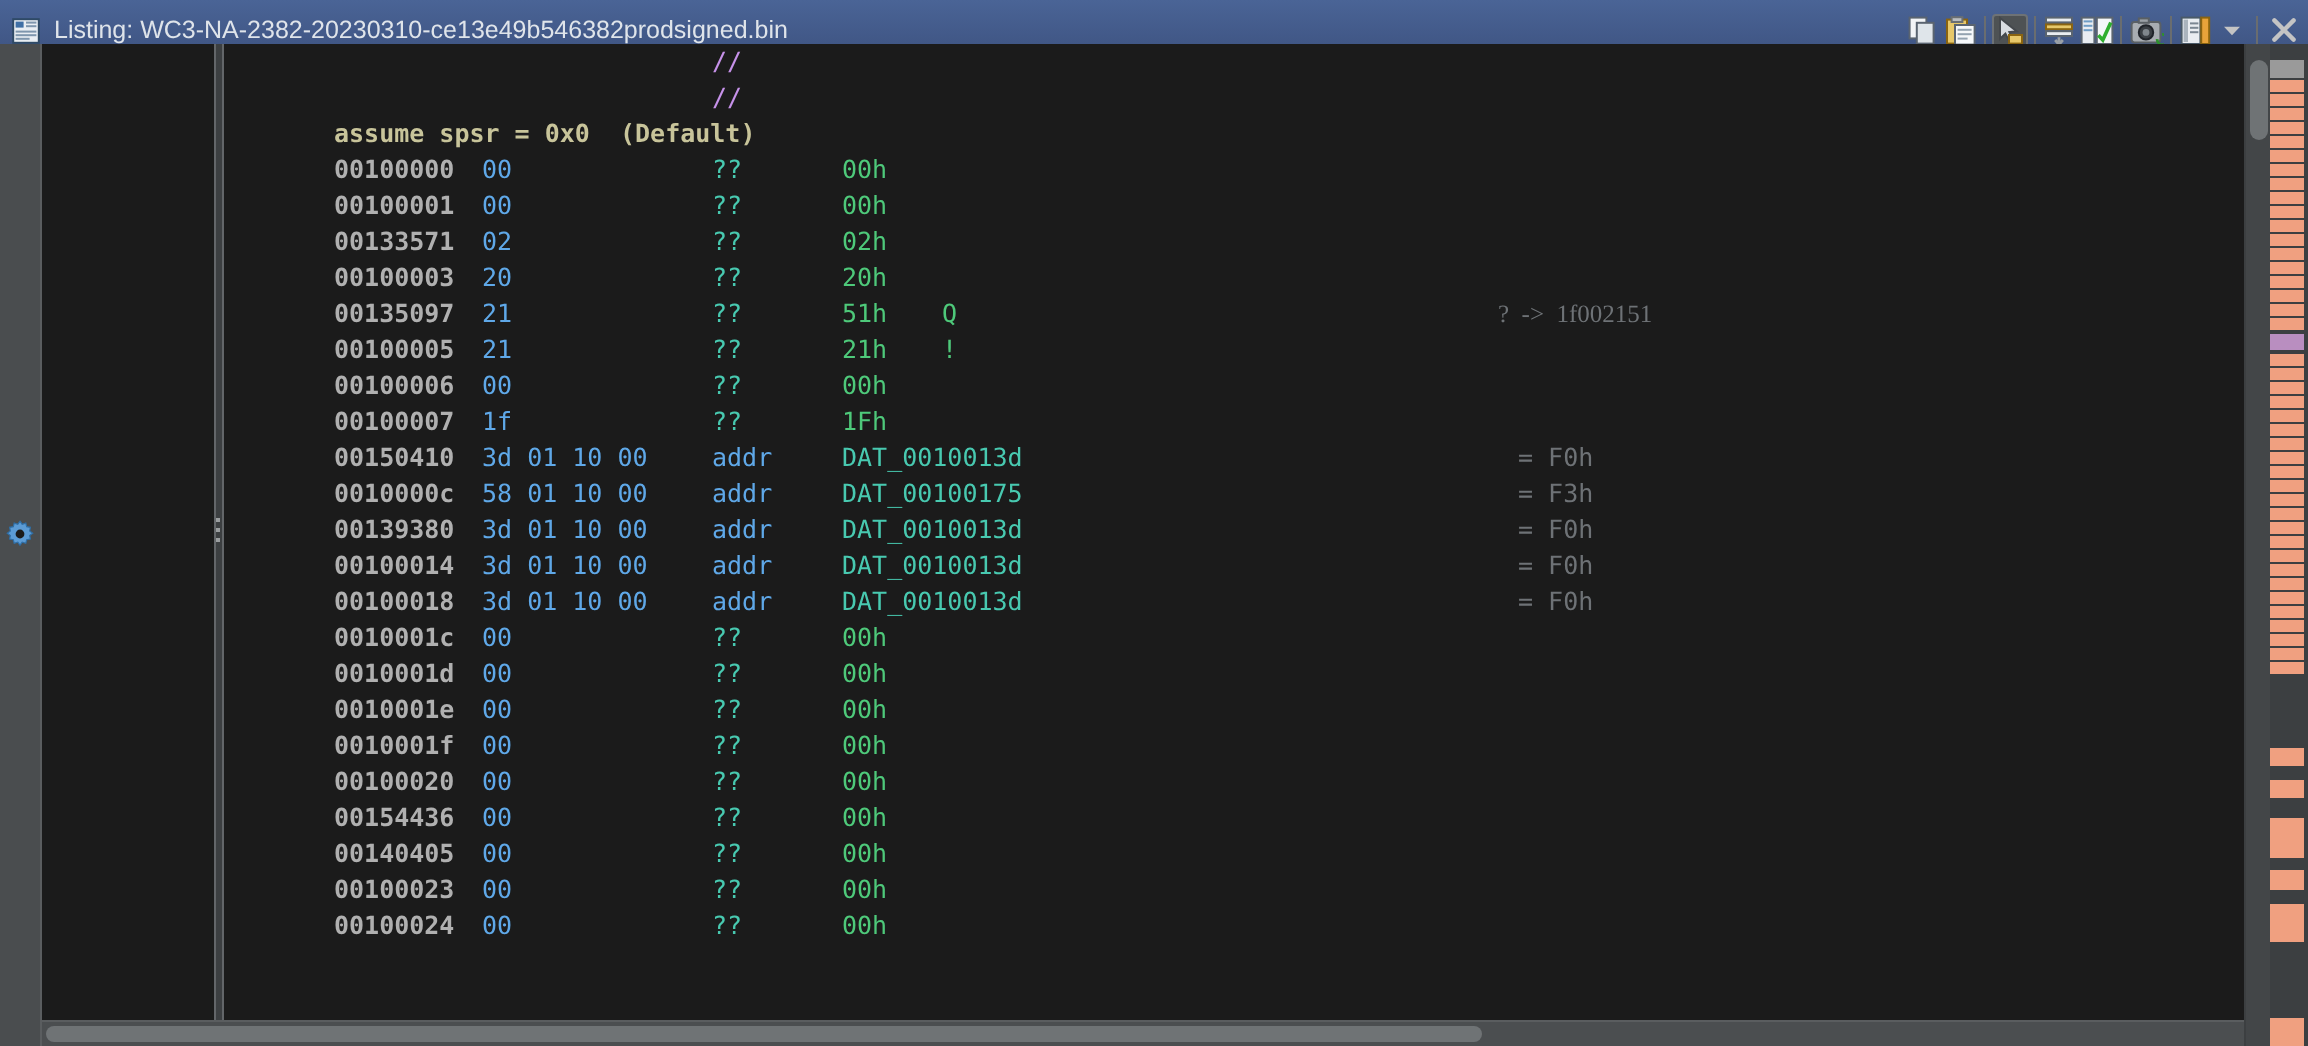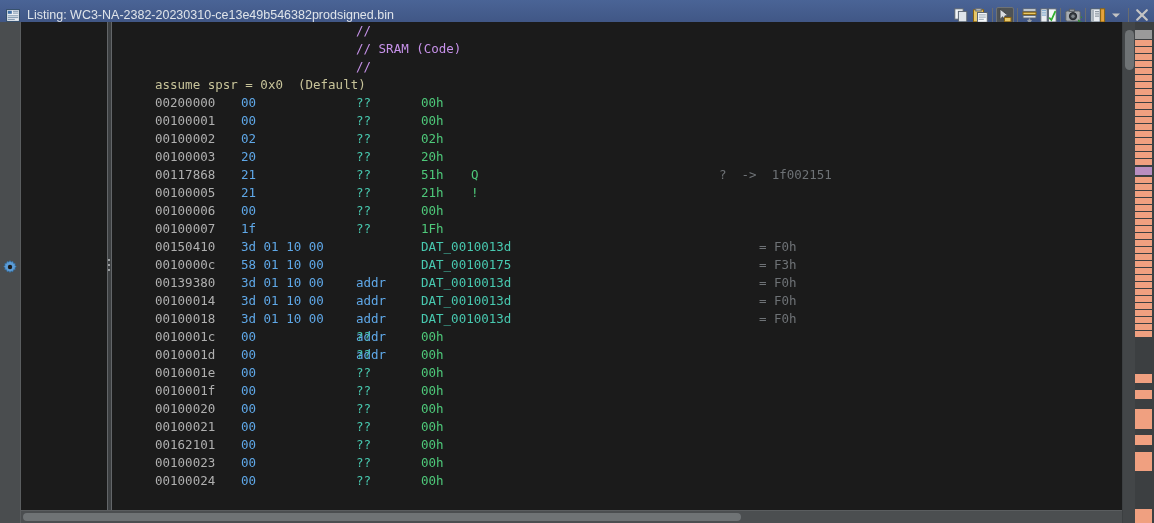--- a/index.html
+++ b/index.html
@@ -80,30 +80,30 @@
   #divDots i{display:block;width:2px;height:2px;background:#9a9d9f;margin-bottom:3px;}
 
   #code{position:absolute;left:90px;top:0;right:0;bottom:12px;overflow:hidden;
         font-family:"DejaVu Sans Mono","Liberation Mono",monospace;font-size:12.5px;line-height:18px;}
   .ln{position:relative;height:18px;white-space:pre;}
   .c-cmt{color:#c792ea;}
   .c-addr{color:#b0b0b0;}
   .c-byte{color:#5fa8e8;}
   .c-qq{color:#48c9b0;}
   .c-val{color:#4ec97a;}
-  .c-mn{color:#5fa8e8;margin-top:36px;}
+  .c-mn{color:#5fa8e8;}
   .c-op{color:#48c9b0;}
   .c-dim{color:#6e7276;}
   .c-asm{color:#c8c49a;}
-  .col-a{position:absolute;left:44px;}
+  .col-a{position:absolute;left:56px;font-weight:bold;}
   .col-b{position:absolute;left:130px;}
   .col-c{position:absolute;left:245px;}
   .col-d{position:absolute;left:310px;}
   .col-e{position:absolute;left:360px;}
-  .col-r{position:absolute;left:608px;}
+  .col-r{position:absolute;left:638px;font-family:Liberation Serif, serif;}
   .col-eq{position:absolute;left:648px;}
 
   #codeHScroll{position:absolute;left:0;right:0;bottom:0;height:12px;background:#4b4e50;border-top:1px solid #5a5d5f;}
   #codeHThumb{position:absolute;left:2px;top:2px;width:718px;height:8px;background:#6f7375;border-radius:4px;}
 
   
   #rightRail{position:absolute;right:0;top:0;width:32px;bottom:0;background:#3c3f41;}
   #vScroll{position:absolute;left:1px;top:0;width:13px;bottom:0;background:#434648;}
   #vThumb{position:absolute;left:2px;top:8px;width:9px;height:40px;background:#6f7375;border-radius:5px;}
   #overview{position:absolute;right:2px;top:0;width:17px;bottom:0;background:#3c3f41;}
@@ -507,43 +507,42 @@
       <div id="fieldArea">
         <div id="divider"></div>
         <div id="divDots">
             <i></i>
             <i></i>
             <i></i>
           </div>
 
         <div id="code">
             <div class="ln"><span class="col-c c-cmt">//</span></div>
-            <div class="ln"><span class="col-c c-cmt">// SRAM (Code)</span></div>
             <div class="ln"><span class="col-c c-cmt">//</span></div>
             <div class="ln"><span class="col-a c-asm">assume spsr = 0x0  (Default)</span></div>
-            <div class="ln"><span class="col-a c-addr">00200000</span><span class="col-b c-byte">00</span><span class="col-c c-qq">??</span><span class="col-d c-val">00h</span></div>
+            <div class="ln"><span class="col-a c-addr">00100000</span><span class="col-b c-byte">00</span><span class="col-c c-qq">??</span><span class="col-d c-val">00h</span></div>
             <div class="ln"><span class="col-a c-addr">00100001</span><span class="col-b c-byte">00</span><span class="col-c c-qq">??</span><span class="col-d c-val">00h</span></div>
-            <div class="ln"><span class="col-a c-addr">00100002</span><span class="col-b c-byte">02</span><span class="col-c c-qq">??</span><span class="col-d c-val">02h</span></div>
+            <div class="ln"><span class="col-a c-addr">00133571</span><span class="col-b c-byte">02</span><span class="col-c c-qq">??</span><span class="col-d c-val">02h</span></div>
             <div class="ln"><span class="col-a c-addr">00100003</span><span class="col-b c-byte">20</span><span class="col-c c-qq">??</span><span class="col-d c-val">20h</span></div>
-            <div class="ln"><span class="col-a c-addr">00117868</span><span class="col-b c-byte">21</span><span class="col-c c-qq">??</span><span class="col-d c-val">51h</span><span class="col-e c-val">Q</span><span class="col-r c-dim">?  -&gt;  1f002151</span></div>
+            <div class="ln"><span class="col-a c-addr">00135097</span><span class="col-b c-byte">21</span><span class="col-c c-qq">??</span><span class="col-d c-val">51h</span><span class="col-e c-val">Q</span><span class="col-r c-dim">?  -&gt;  1f002151</span></div>
             <div class="ln"><span class="col-a c-addr">00100005</span><span class="col-b c-byte">21</span><span class="col-c c-qq">??</span><span class="col-d c-val">21h</span><span class="col-e c-val">!</span></div>
             <div class="ln"><span class="col-a c-addr">00100006</span><span class="col-b c-byte">00</span><span class="col-c c-qq">??</span><span class="col-d c-val">00h</span></div>
             <div class="ln"><span class="col-a c-addr">00100007</span><span class="col-b c-byte">1f</span><span class="col-c c-qq">??</span><span class="col-d c-val">1Fh</span></div>
             <div class="ln"><span class="col-a c-addr">00150410</span><span class="col-b c-byte">3d 01 10 00</span><span class="col-c c-mn">addr</span><span class="col-d c-op">DAT_0010013d</span><span class="col-eq c-dim">= F0h</span></div>
             <div class="ln"><span class="col-a c-addr">0010000c</span><span class="col-b c-byte">58 01 10 00</span><span class="col-c c-mn">addr</span><span class="col-d c-op">DAT_00100175</span><span class="col-eq c-dim">= F3h</span></div>
             <div class="ln"><span class="col-a c-addr">00139380</span><span class="col-b c-byte">3d 01 10 00</span><span class="col-c c-mn">addr</span><span class="col-d c-op">DAT_0010013d</span><span class="col-eq c-dim">= F0h</span></div>
             <div class="ln"><span class="col-a c-addr">00100014</span><span class="col-b c-byte">3d 01 10 00</span><span class="col-c c-mn">addr</span><span class="col-d c-op">DAT_0010013d</span><span class="col-eq c-dim">= F0h</span></div>
             <div class="ln"><span class="col-a c-addr">00100018</span><span class="col-b c-byte">3d 01 10 00</span><span class="col-c c-mn">addr</span><span class="col-d c-op">DAT_0010013d</span><span class="col-eq c-dim">= F0h</span></div>
             <div class="ln"><span class="col-a c-addr">0010001c</span><span class="col-b c-byte">00</span><span class="col-c c-qq">??</span><span class="col-d c-val">00h</span></div>
             <div class="ln"><span class="col-a c-addr">0010001d</span><span class="col-b c-byte">00</span><span class="col-c c-qq">??</span><span class="col-d c-val">00h</span></div>
             <div class="ln"><span class="col-a c-addr">0010001e</span><span class="col-b c-byte">00</span><span class="col-c c-qq">??</span><span class="col-d c-val">00h</span></div>
             <div class="ln"><span class="col-a c-addr">0010001f</span><span class="col-b c-byte">00</span><span class="col-c c-qq">??</span><span class="col-d c-val">00h</span></div>
             <div class="ln"><span class="col-a c-addr">00100020</span><span class="col-b c-byte">00</span><span class="col-c c-qq">??</span><span class="col-d c-val">00h</span></div>
-            <div class="ln"><span class="col-a c-addr">00100021</span><span class="col-b c-byte">00</span><span class="col-c c-qq">??</span><span class="col-d c-val">00h</span></div>
-            <div class="ln"><span class="col-a c-addr">00162101</span><span class="col-b c-byte">00</span><span class="col-c c-qq">??</span><span class="col-d c-val">00h</span></div>
+            <div class="ln"><span class="col-a c-addr">00154436</span><span class="col-b c-byte">00</span><span class="col-c c-qq">??</span><span class="col-d c-val">00h</span></div>
+            <div class="ln"><span class="col-a c-addr">00140405</span><span class="col-b c-byte">00</span><span class="col-c c-qq">??</span><span class="col-d c-val">00h</span></div>
             <div class="ln"><span class="col-a c-addr">00100023</span><span class="col-b c-byte">00</span><span class="col-c c-qq">??</span><span class="col-d c-val">00h</span></div>
             <div class="ln"><span class="col-a c-addr">00100024</span><span class="col-b c-byte">00</span><span class="col-c c-qq">??</span><span class="col-d c-val">00h</span></div>
           </div>
 
         <div id="codeHScroll">
           <div id="codeHThumb"></div>
         </div>
       </div>
 
       <div id="rightRail">

